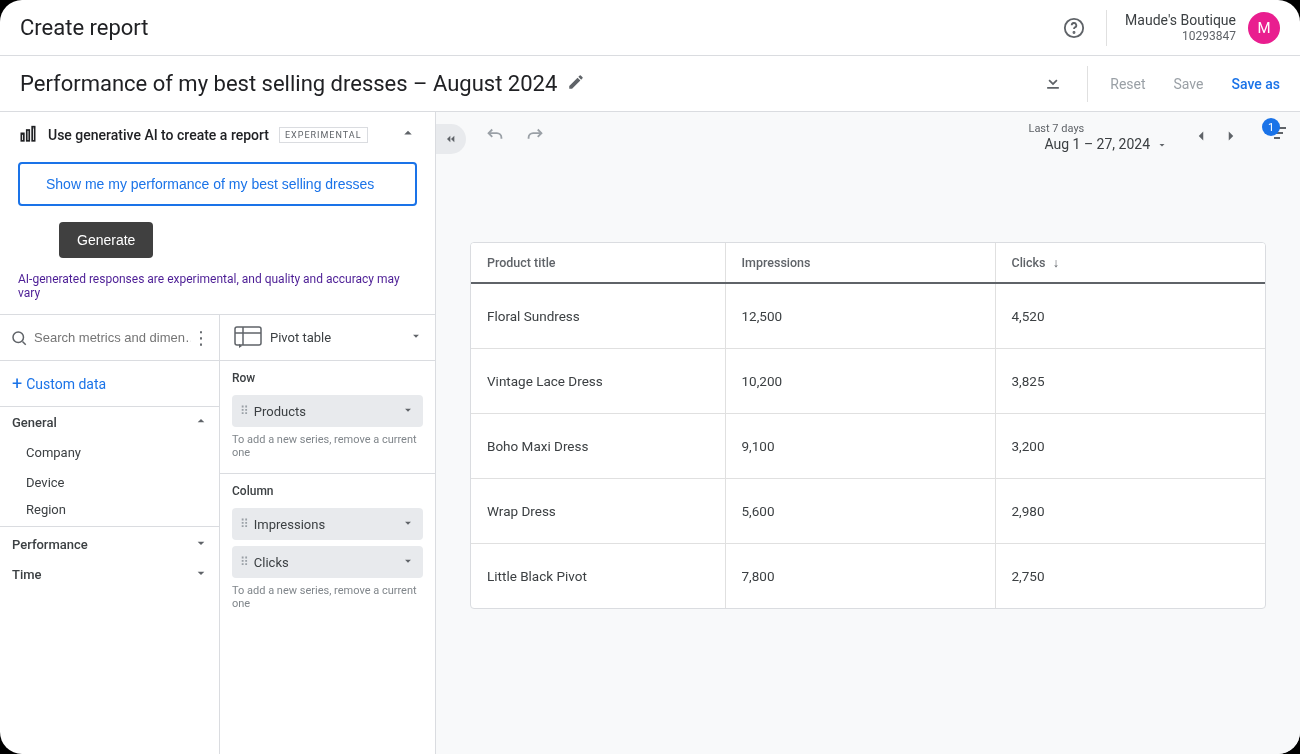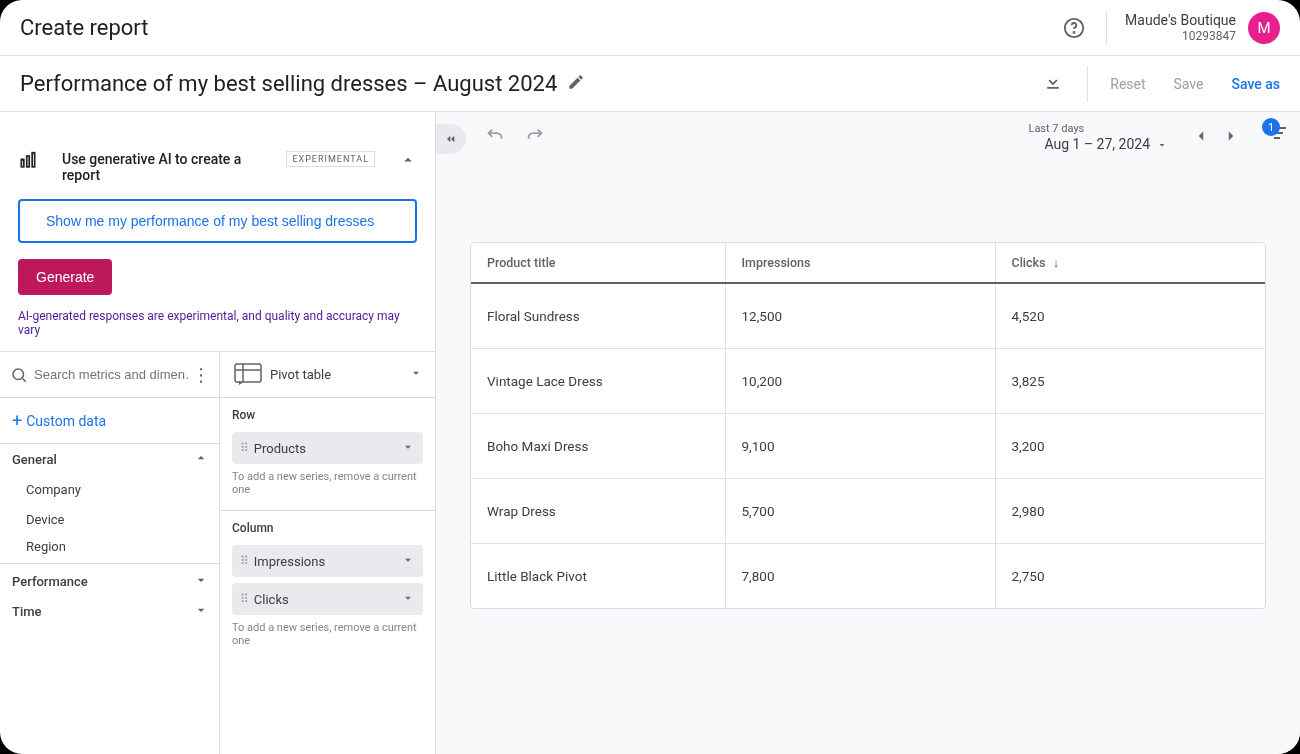--- a/index.html
+++ b/index.html
@@ -27,32 +27,32 @@
   .dl-icon { color:#5f6368; cursor:pointer; padding:4px; }
   .sub-vdiv { width:1px; height:36px; background:#e0e0e0; margin:0 22px 0 20px; }
   .sub-links { display:flex; gap:28px; font-size:14px; }
   .link-disabled { color:#9aa0a6; }
   .link-blue { color:#1a73e8; font-weight:500; cursor:pointer; }
   
   .body { position:absolute; top:112px; bottom:0; left:0; right:0; display:flex; }
   
   .left { width:436px; flex:0 0 436px; border-right:1px solid #dadce0; display:flex; flex-direction:column; }
   .ai-block { padding:12px 18px 14px 18px; border-bottom:1px solid #dadce0; }
-  .ai-header { display:flex; align-items:flex-start; gap:24px;margin-top:27px; }
+  .ai-header { display:flex; align-items:center; gap:10px; }
   .ai-icon { width:20px; height:20px; color:#202124; }
   .ai-title { font-size:14px; font-weight:500; color:#202124; }
   .exp-tag { font-size:9px; letter-spacing:1px; border:1px solid #dadce0; padding:2px 5px; border-radius:0; color:#5f6368; }
   .ai-header .chev { margin-left:auto; color:#5f6368; cursor:pointer; }
   .ai-input {
     margin-top:16px; width:100%; height:44px; border:2px solid #1a73e8; border-radius:4px;
     padding:0 26px; font-size:14px; color:#1a73e8; outline:none;
   }
   .gen-btn {
-    margin-top:16px; background:#be185d; color:#fff; border:none; border-radius:4px;
-    padding:0 18px; height:36px; font-size:14px; font-weight:500; cursor:pointer;
+    margin-top:16px; background:#404040; color:#fff; border:none; border-radius:4px;
+    padding:0 18px; height:36px; font-size:14px; font-weight:500; cursor:pointer;margin-left:41px;
   }
   .ai-disclaimer { margin-top:14px; font-size:12px; color:#4c1d95; }
   
   .split { flex:1; display:flex; min-height:0; }
   .col-a { width:220px; border-right:1px solid #dadce0; display:flex; flex-direction:column; }
   .col-b { flex:1; }
   .search-row { height:46px; display:flex; align-items:center; padding:0 8px 0 10px; border-bottom:1px solid #dadce0; }
   .search-row svg.mag { width:18px; height:18px; color:#5f6368; flex-shrink:0; }
   .search-row input { border:none; outline:none; font-size:13px; margin-left:6px; flex:1; min-width:0; color:#5f6368; }
   .search-row .dots { width:20px; text-align:center; color:#5f6368; cursor:pointer; font-size:18px; line-height:1; }
@@ -342,21 +342,21 @@
               <td class="sep">10,200</td>
               <td class="sep">3,825</td>
             </tr>
             <tr>
               <td>Boho Maxi Dress</td>
               <td class="sep">9,100</td>
               <td class="sep">3,200</td>
             </tr>
             <tr>
               <td>Wrap Dress</td>
-              <td class="sep">5,700</td>
+              <td class="sep">5,600</td>
               <td class="sep">2,980</td>
             </tr>
             <tr>
               <td>Little Black Pivot</td>
               <td class="sep">7,800</td>
               <td class="sep">2,750</td>
             </tr>
           </tbody>
         </table>
       </div>

